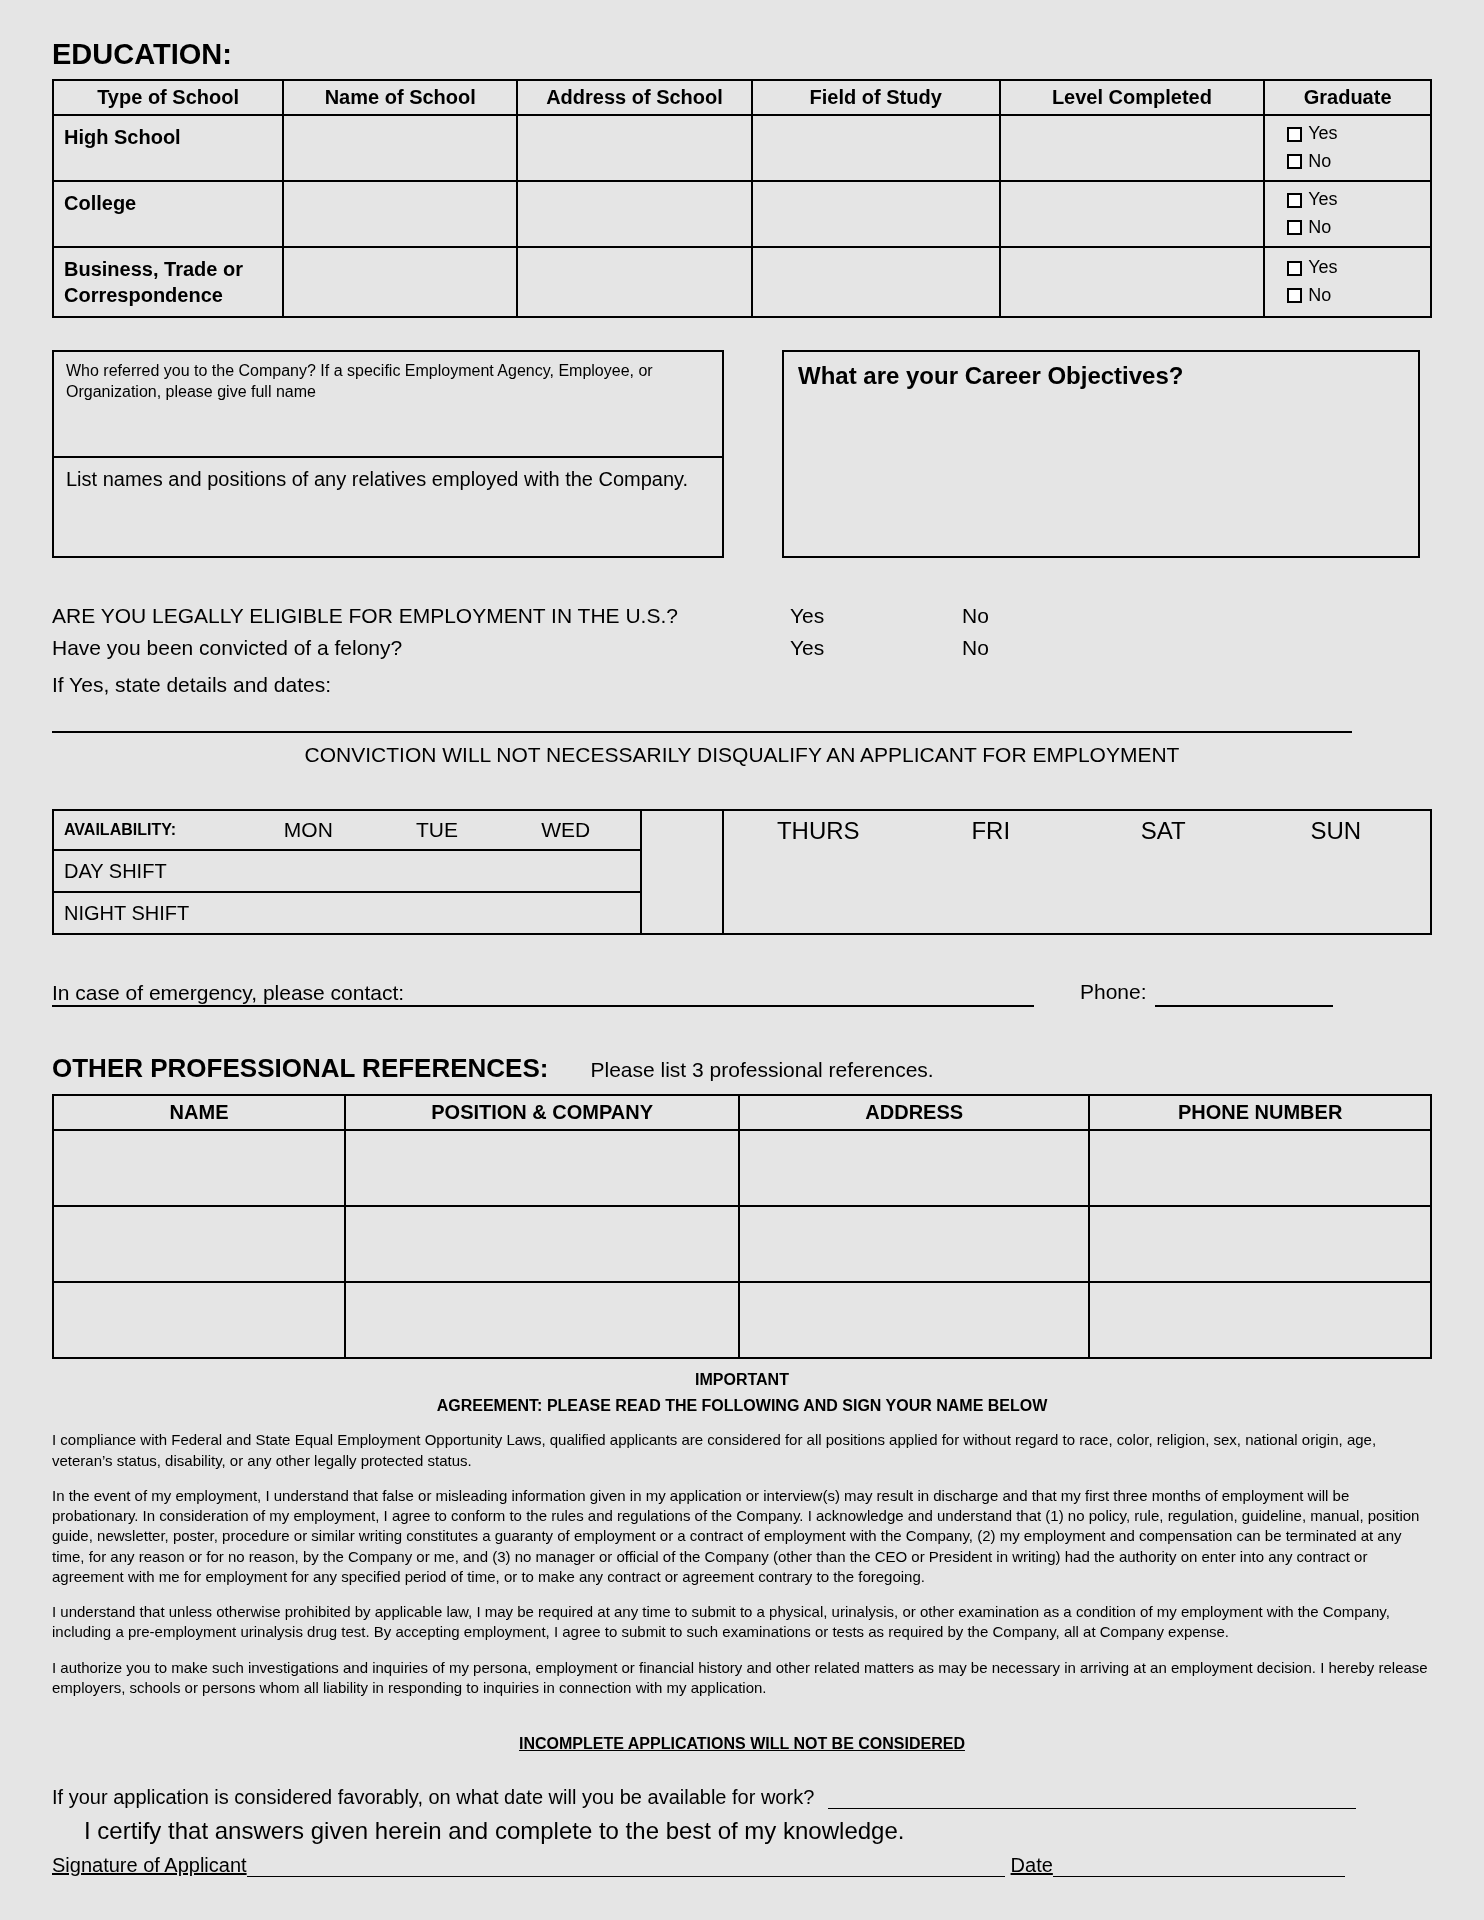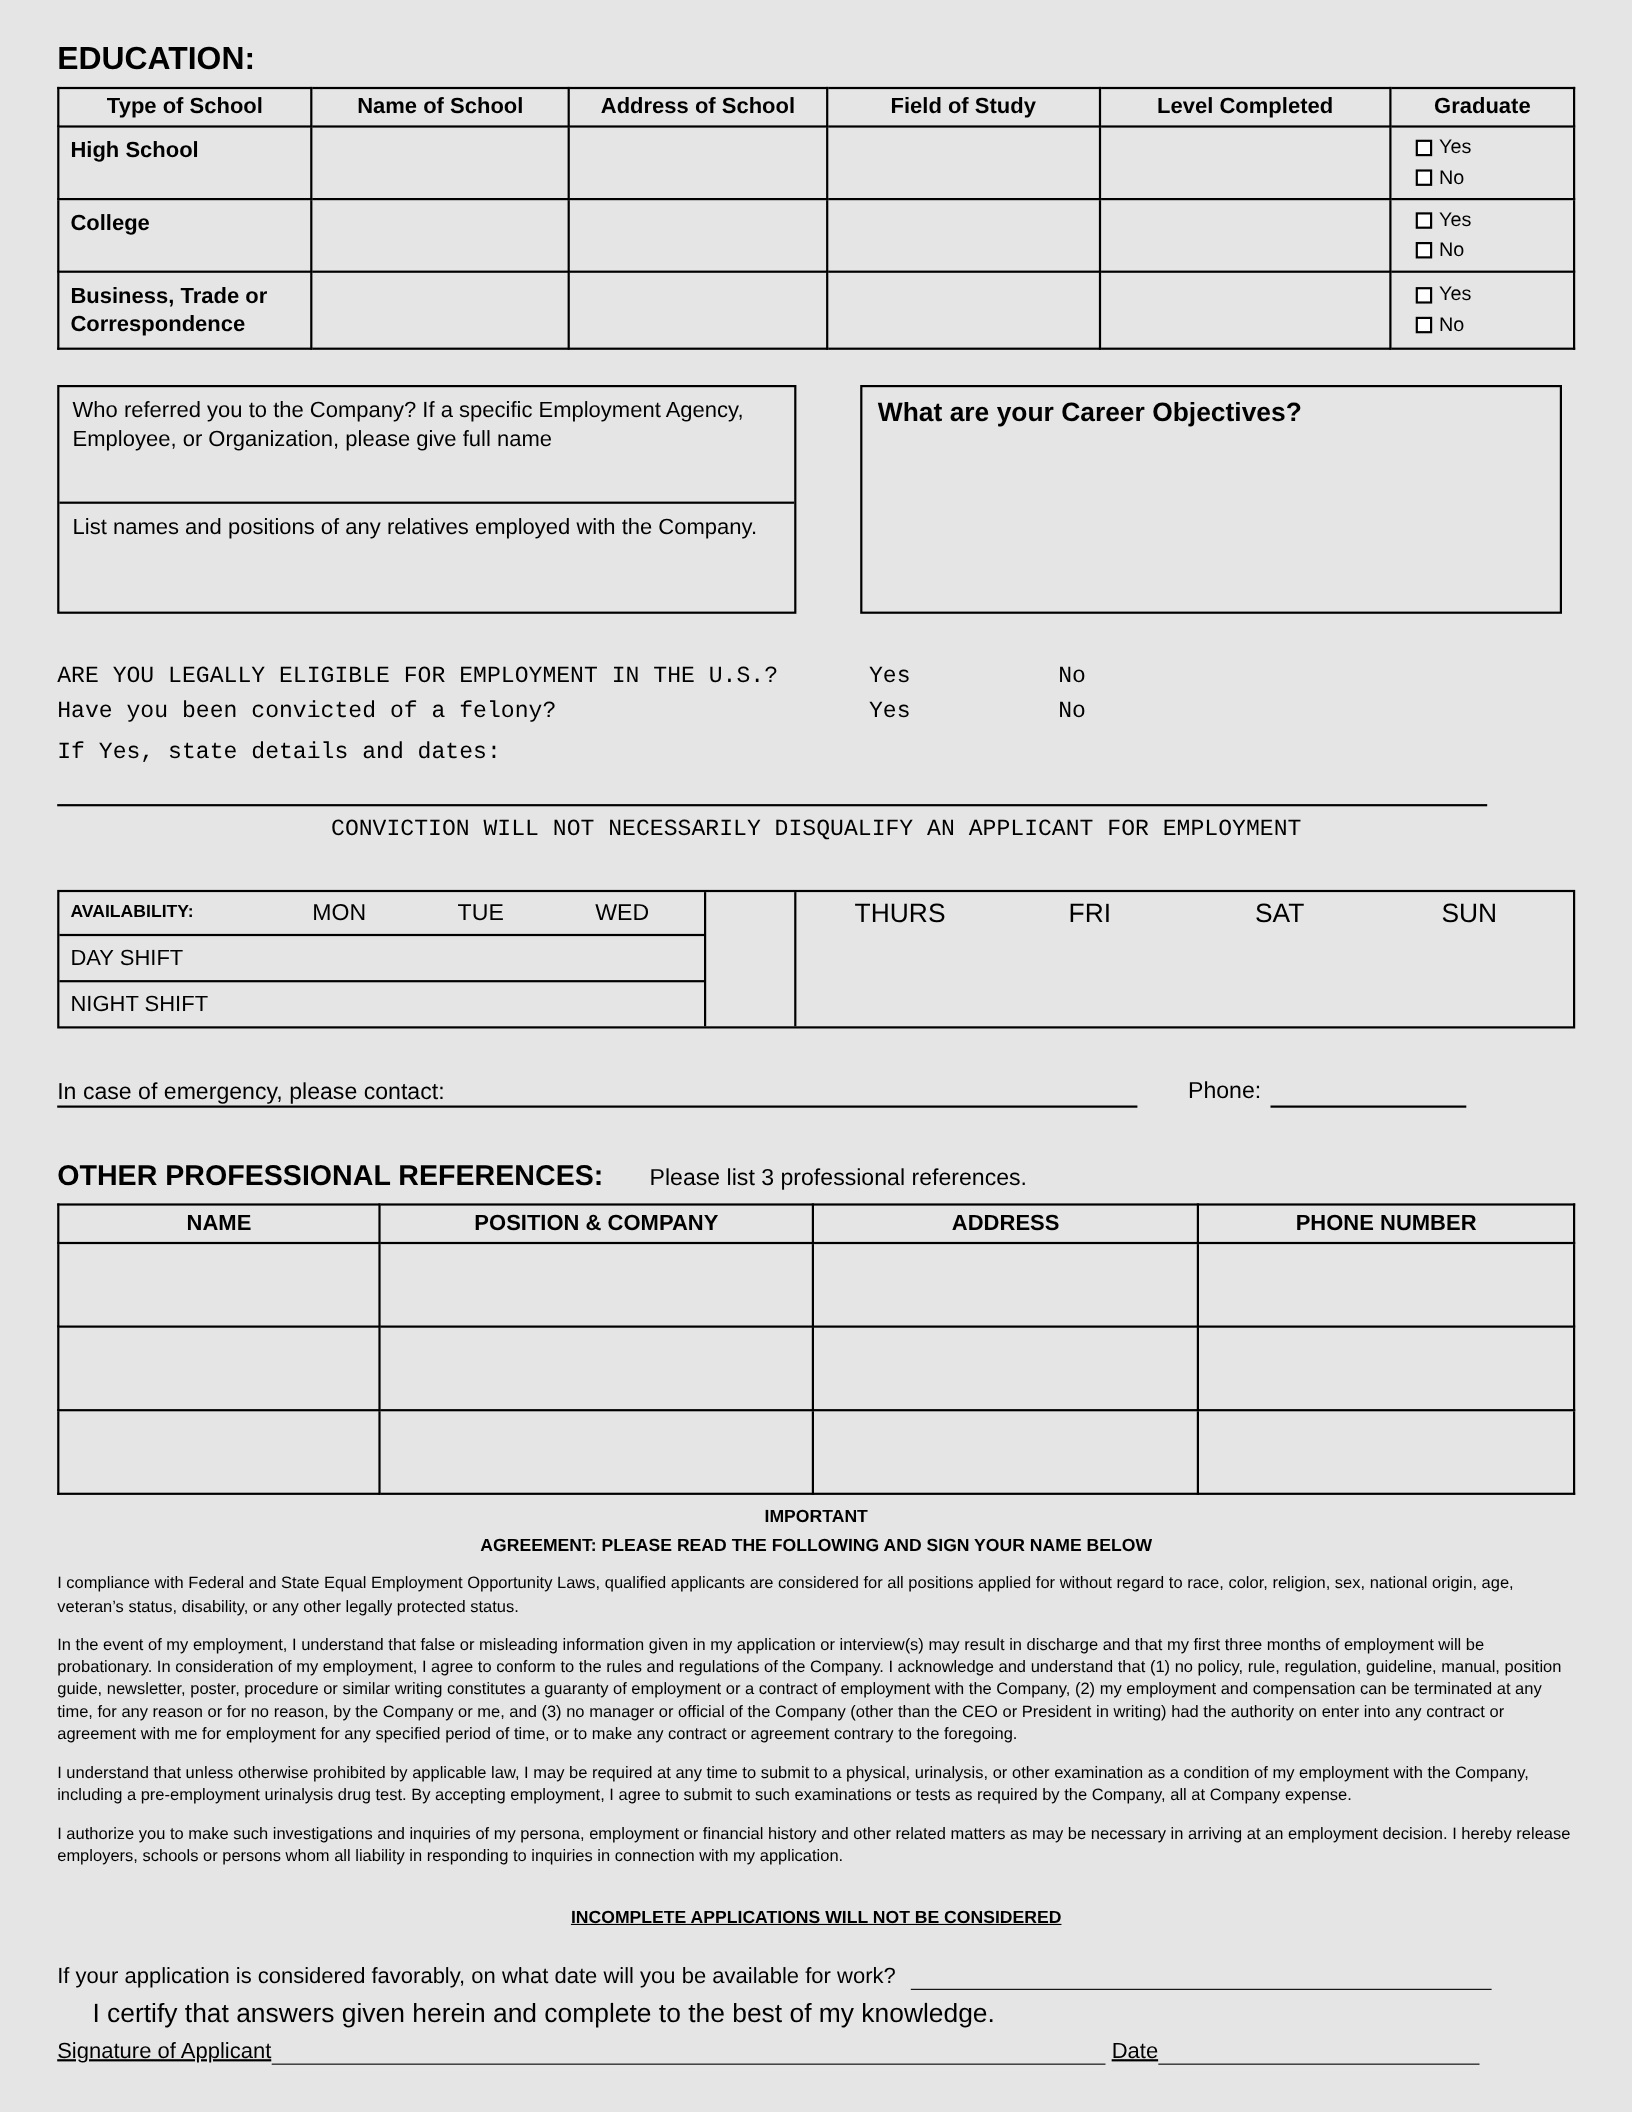--- a/index.html
+++ b/index.html
@@ -14,26 +14,26 @@
   .edu-table th { font-size:20px; font-weight:700; padding:5px 4px; text-align:center; }
   .edu-table td { height:66px; vertical-align:top; }
   .edu-table td.rowlabel { font-size:20px; font-weight:700; padding:8px 10px; line-height:1.3; }
   .edu-table td.grad { vertical-align:middle; padding:2px 4px 2px 22px; }
   .checkline { display:flex; align-items:center; gap:6px; font-size:18px; line-height:1.55; }
   .cb { width:15px; height:15px; border:2px solid #000; flex:none; background:#fff; }
 
   
   .boxes { display:flex; margin-top:32px; }
   .box-left { width:672px; border:2px solid #000; margin-right:58px; flex:none; }
-  .box-left .sec1 { min-height:106px; border-bottom:2px solid #000; padding:8px 12px; font-size:20px; line-height:1.32; }
+  .box-left .sec1 { min-height:106px; border-bottom:2px solid #000; padding:8px 12px; font-size:16px; line-height:1.32; }
   .box-left .sec2 { min-height:96px; padding:8px 12px; font-size:20px; line-height:1.32; }
   .box-right { flex:1; border:2px solid #000; padding:10px 14px; font-size:24px; margin-right:12px; min-height:208px;font-weight:bold; }
 
   
-  .elig { margin-top:44px; font-size:21px; line-height:1.35;font-family:Liberation Mono, monospace; }
+  .elig { margin-top:44px; font-size:21px; line-height:1.35; }
   .elig-row { display:flex; }
   .elig-row .q { width:738px; flex:none; }
   .elig-row .opt-yes { width:172px; flex:none; }
   .elig-row + .elig-row { margin-top:4px; }
   .details { margin-top:8px; }
   .rule { width:1300px; border-bottom:2px solid #000; margin-top:32px; }
   .conviction { text-align:center; font-size:21px; margin-top:8px; }
 
   
   .avail { display:flex; border:2px solid #000; margin-top:40px; height:126px; }

